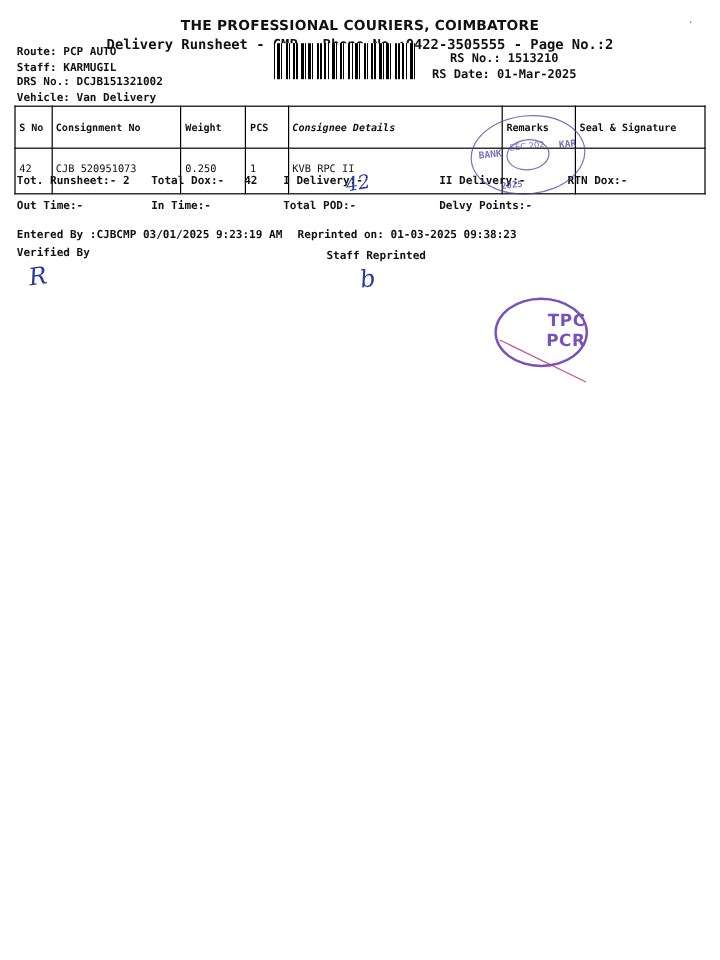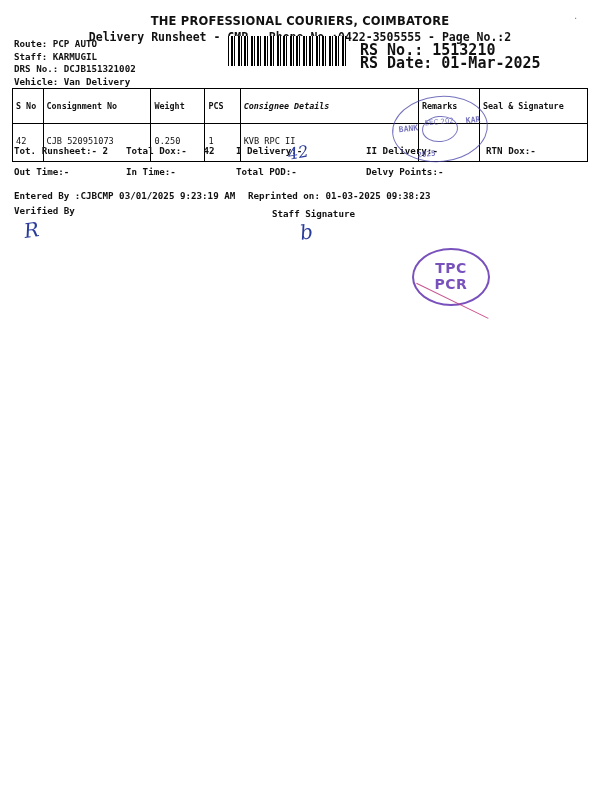--- a/index.html
+++ b/index.html
@@ -39,23 +39,24 @@
   .meta-left {
     position: absolute;
     top: 38px; left: 14px;
     font-size: 9.2px;
     line-height: 12.6px;
     font-weight: bold;
   }
   .meta-right {
     position: absolute;
     top: 44px; left: 360px;
-    font-size: 15px;
+    font-size: 10px;
     line-height: 12.6px;
     font-weight: bold;
+    text-align: center;
   }
   .meta-row { white-space: pre; }
 
   
   .barcode {
     position: absolute;
     top: 36px; left: 228px;
     width: 118px; height: 30px;
     background:
       repeating-linear-gradient(90deg,
@@ -98,21 +99,21 @@
     font-size: 9.2px;
     font-weight: bold;
     line-height: 13px;
   }
   .trow { position: relative; height: 21px; white-space: pre; }
   .trow span { position: absolute; top: 0; }
   .p1 { left: 0; }
   .p2 { left: 112px; }
   .p3 { left: 222px; }
   .p4 { left: 352px; }
-  .p5 { left: 460px; padding-left: 12px; }
+  .p5 { left: 447px; padding-left: 12px; }
 
   .entered {
     position: absolute;
     left: 14px; top: 190px;
     font-size: 9.2px;
     font-weight: bold;
     white-space: pre;
   }
   .reprinted {
     position: absolute;
@@ -179,21 +180,21 @@
   .stamp-bank .rt { position: absolute; right: 6px; top: 22px; font-size: 8px; font-weight: bold; }
   .stamp-bank .bt { position: absolute; left: 22px; bottom: 4px; font-size: 7.5px; font-weight: bold; }
 
   .stamp-tpc {
     position: absolute;
     left: 412px; top: 248px;
     width: 78px; height: 58px;
     border-radius: 50%;
     border: 2px solid #6a3fb5;
     color: #6a3fb5;
-    text-align: center;
+    text-align: right;
     font-family: "DejaVu Sans", sans-serif;
     font-weight: bold;
     opacity: .9;
   }
   .stamp-tpc .l1 { font-size: 14px; margin-top: 10px; letter-spacing: .5px; }
   .stamp-tpc .l2 { font-size: 14px; letter-spacing: .5px; }
   .stamp-slash {
     position: absolute;
     left: 424px; top: 250px;
     width: 80px; height: 54px;
@@ -268,21 +269,21 @@
       <span class="p1">Out Time:-</span>
       <span class="p2">In Time:-</span>
       <span class="p3">Total POD:-</span>
       <span class="p4">Delvy Points:-</span>
     </div>
   </div>
 
   <div class="entered">Entered By :CJBCMP 03/01/2025 9:23:19 AM</div>
   <div class="reprinted">Reprinted on: 01-03-2025 09:38:23</div>
   <div class="verified">Verified By</div>
-  <div class="staffsig">Staff Signature</div>
+  <div class="staffsig">Staff Reprinted</div>
 
   <div class="sig-ink sig-verified">R</div>
   <div class="sig-ink sig-staff">b</div>
   <div class="sig-ink sig-delivery">42</div>
 
   <div class="stamp-bank">
     <div class="lt">BANK</div>
     <div class="rt">KAR</div>
     <div class="inner">EEC
 202</div>

